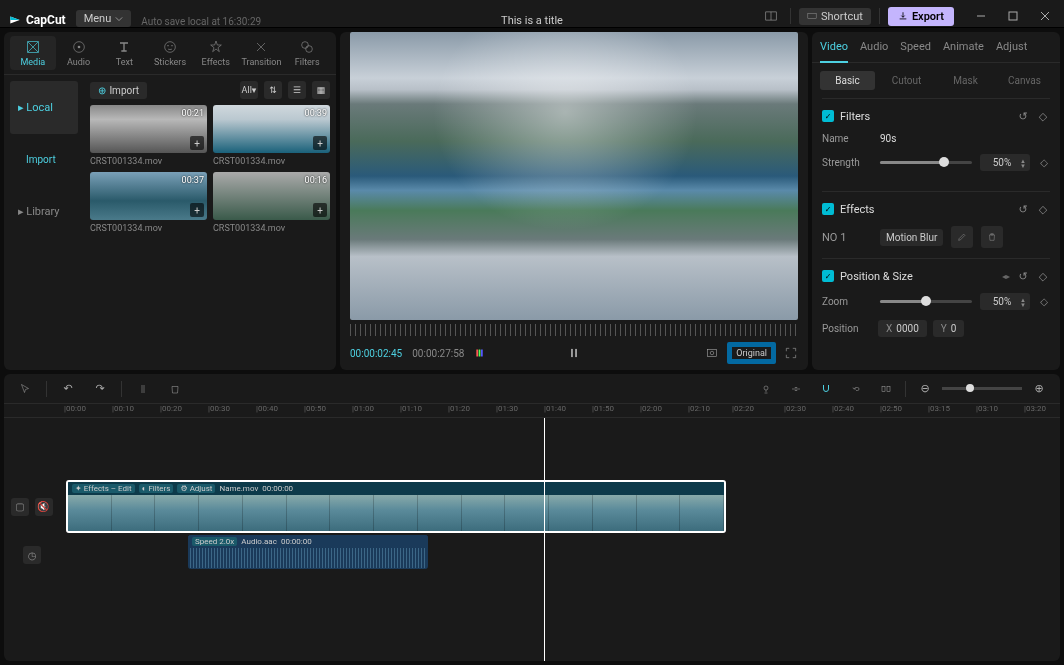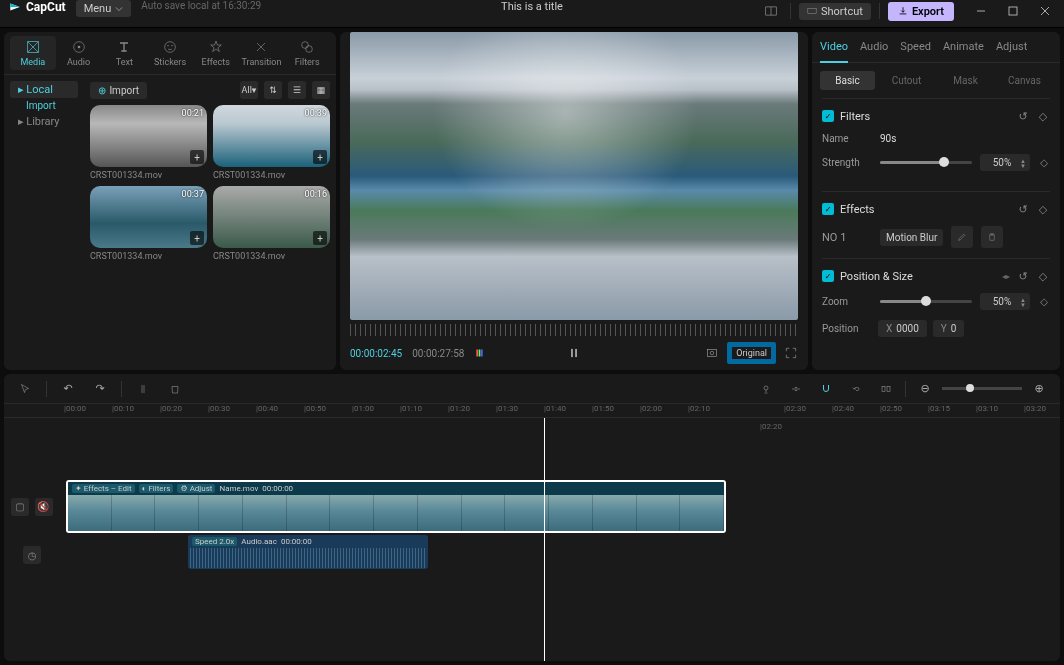--- a/index.html
+++ b/index.html
@@ -1,20 +1,20 @@
 <!DOCTYPE html>
 <html><head>
 <meta charset="utf-8">
 <style>
 * { margin: 0; padding: 0; box-sizing: border-box; font-family: -apple-system, BlinkMacSystemFont, "Segoe UI", Roboto, sans-serif; }
 body { background: #0d0d0d; color: #ccc; width: 1064px; height: 665px; overflow: hidden; font-size: 11px; }
 .app { display: flex; flex-direction: column; height: 100%; }
 
 
-.titlebar { height: 28px; background: #1a1a1a; display: flex; align-items: flex-start; padding: 0 8px; gap: 10px; border-bottom: 1px solid #000; }
+.titlebar { height: 28px; background: #1a1a1a; display: flex; align-items: flex-end; padding: 0 8px; gap: 10px; border-bottom: 1px solid #000; }
 .logo { display: flex; align-items: center; gap: 4px; font-weight: bold; color: #fff; font-size: 12px; }
 .logo-icon { width: 14px; height: 14px; }
 .menu-btn { background: #333; color: #ccc; padding: 2px 8px; border-radius: 3px; display: flex; align-items: center; gap: 4px; cursor: pointer; }
 .autosave { color: #666; font-size: 10px; }
 .title-center { position: absolute; left: 50%; transform: translateX(-50%); font-size: 11px; }
 .titlebar-right { margin-left: auto; display: flex; align-items: center; gap: 8px; }
 .tb-icon-btn { width: 22px; height: 22px; display: flex; align-items: center; justify-content: center; cursor: pointer; color: #aaa; }
 .shortcut-btn { background: #333; padding: 2px 8px; border-radius: 3px; display: flex; align-items: center; gap: 4px; cursor: pointer; }
 .export-btn { background: #c4b5fd; color: #000; padding: 3px 10px; border-radius: 3px; font-weight: 600; display: flex; align-items: center; gap: 4px; cursor: pointer; }
 .win-controls { display: flex; gap: 10px; margin-left: 8px; }
@@ -23,32 +23,32 @@
 .main { display: flex; height: 346px; }
 
 
 .left-panel { width: 332px; background: #1a1a1a; border-radius: 6px; margin: 4px; display: flex; flex-direction: column; }
 .tool-tabs { display: flex; padding: 4px 6px; gap: 0; border-bottom: 1px solid #2a2a2a; }
 .tool-tab { flex: 1; display: flex; flex-direction: column; align-items: center; gap: 2px; padding: 3px 2px; cursor: pointer; color: #888; font-size: 9px; border-radius: 4px; }
 .tool-tab.active { color: #4dd0e1; background: #252525; }
 .tool-tab svg { width: 16px; height: 16px; }
 .lib-body { display: flex; flex: 1; }
 .lib-sidebar { width: 80px; padding: 6px; }
-.lib-item { padding: 2px 8px; cursor: pointer; font-size: 11px; border-radius: 3px; color: #888; }
+.lib-item { padding: 20px 8px; cursor: pointer; font-size: 11px; border-radius: 3px; color: #888; }
 .lib-item.active { background: #2a2a2a; color: #4dd0e1; }
 .lib-item.sub { padding-left: 16px; font-size: 10px; color: #4dd0e1; }
 .lib-content { flex: 1; padding: 6px; }
 .lib-toolbar { display: flex; align-items: center; gap: 6px; margin-bottom: 6px; }
 .import-btn { background: #2a2a2a; padding: 3px 8px; border-radius: 3px; display: flex; align-items: center; gap: 3px; cursor: pointer; font-size: 10px; }
 .import-btn span:first-child { color: #4dd0e1; }
 .lib-tb-right { margin-left: auto; display: flex; gap: 6px; }
 .lib-tb-btn { width: 18px; height: 18px; display: flex; align-items: center; justify-content: center; background: #2a2a2a; border-radius: 3px; cursor: pointer; font-size: 9px; }
 .clip-grid { display: grid; grid-template-columns: 1fr 1fr; gap: 6px; }
 .clip { cursor: pointer; }
-.thumb { position: relative; height: 62px; border-radius: 10px; overflow: hidden; background: linear-gradient(135deg, #3a5a7a, #2a3a4a); padding-left: 12px; }
+.thumb { position: relative; height: 48px; border-radius: 3px; overflow: hidden; background: linear-gradient(135deg, #3a5a7a, #2a3a4a); padding-left: 12px; }
 .thumb.t1 { background: linear-gradient(180deg, #888 0%, #b8b8b8 30%, #555 100%); }
 .thumb.t2 { background: linear-gradient(180deg, #d0d8dd 0%, #bac8d0 30%, #1a617a 100%); }
 .thumb.t3 { background: linear-gradient(180deg, #7aa0b8 0%, #2a5a6a 60%, #4a7a8a 100%); }
 .thumb.t4 { background: linear-gradient(180deg, #aaa 0%, #3a5a4a 100%); }
 .thumb-dur { position: absolute; top: 3px; right: 3px; font-size: 9px; color: #fff; text-shadow: 0 0 2px #000; }
 .thumb-add { position: absolute; bottom: 3px; right: 3px; width: 14px; height: 14px; background: rgba(0,0,0,0.6); border-radius: 2px; display: flex; align-items: center; justify-content: center; font-size: 10px; }
 .clip-name { font-size: 9px; color: #888; margin-top: 3px; overflow: hidden; text-overflow: ellipsis; }
 
 
 .player { flex: 1; background: #1a1a1a; border-radius: 6px; margin: 4px 0; display: flex; flex-direction: column; }
@@ -512,21 +512,21 @@
         <span class="tl-tick" style="left: 252px;">|00:40</span>
         <span class="tl-tick" style="left: 300px;">|00:50</span>
         <span class="tl-tick" style="left: 348px;">|01:00</span>
         <span class="tl-tick" style="left: 396px;">|01:10</span>
         <span class="tl-tick" style="left: 444px;">|01:20</span>
         <span class="tl-tick" style="left: 492px;">|01:30</span>
         <span class="tl-tick" style="left: 540px;">|01:40</span>
         <span class="tl-tick" style="left: 588px;">|01:50</span>
         <span class="tl-tick" style="left: 636px;">|02:00</span>
         <span class="tl-tick" style="left: 684px;">|02:10</span>
-        <span class="tl-tick" style="left: 756px; margin-top: 18px;">|02:20</span>
+        <span class="tl-tick" style="left: 728px;">|02:20</span>
         <span class="tl-tick" style="left: 780px;">|02:30</span>
         <span class="tl-tick" style="left: 828px;">|02:40</span>
         <span class="tl-tick" style="left: 876px;">|02:50</span>
         <span class="tl-tick" style="left: 924px;">|03:15</span>
         <span class="tl-tick" style="left: 972px;">|03:10</span>
         <span class="tl-tick" style="left: 1020px;">|03:20</span>
       </div>
     <div class="tl-tracks">
       <div class="tl-playhead" style="left:540px"></div>
       <div class="blank-row"></div>

